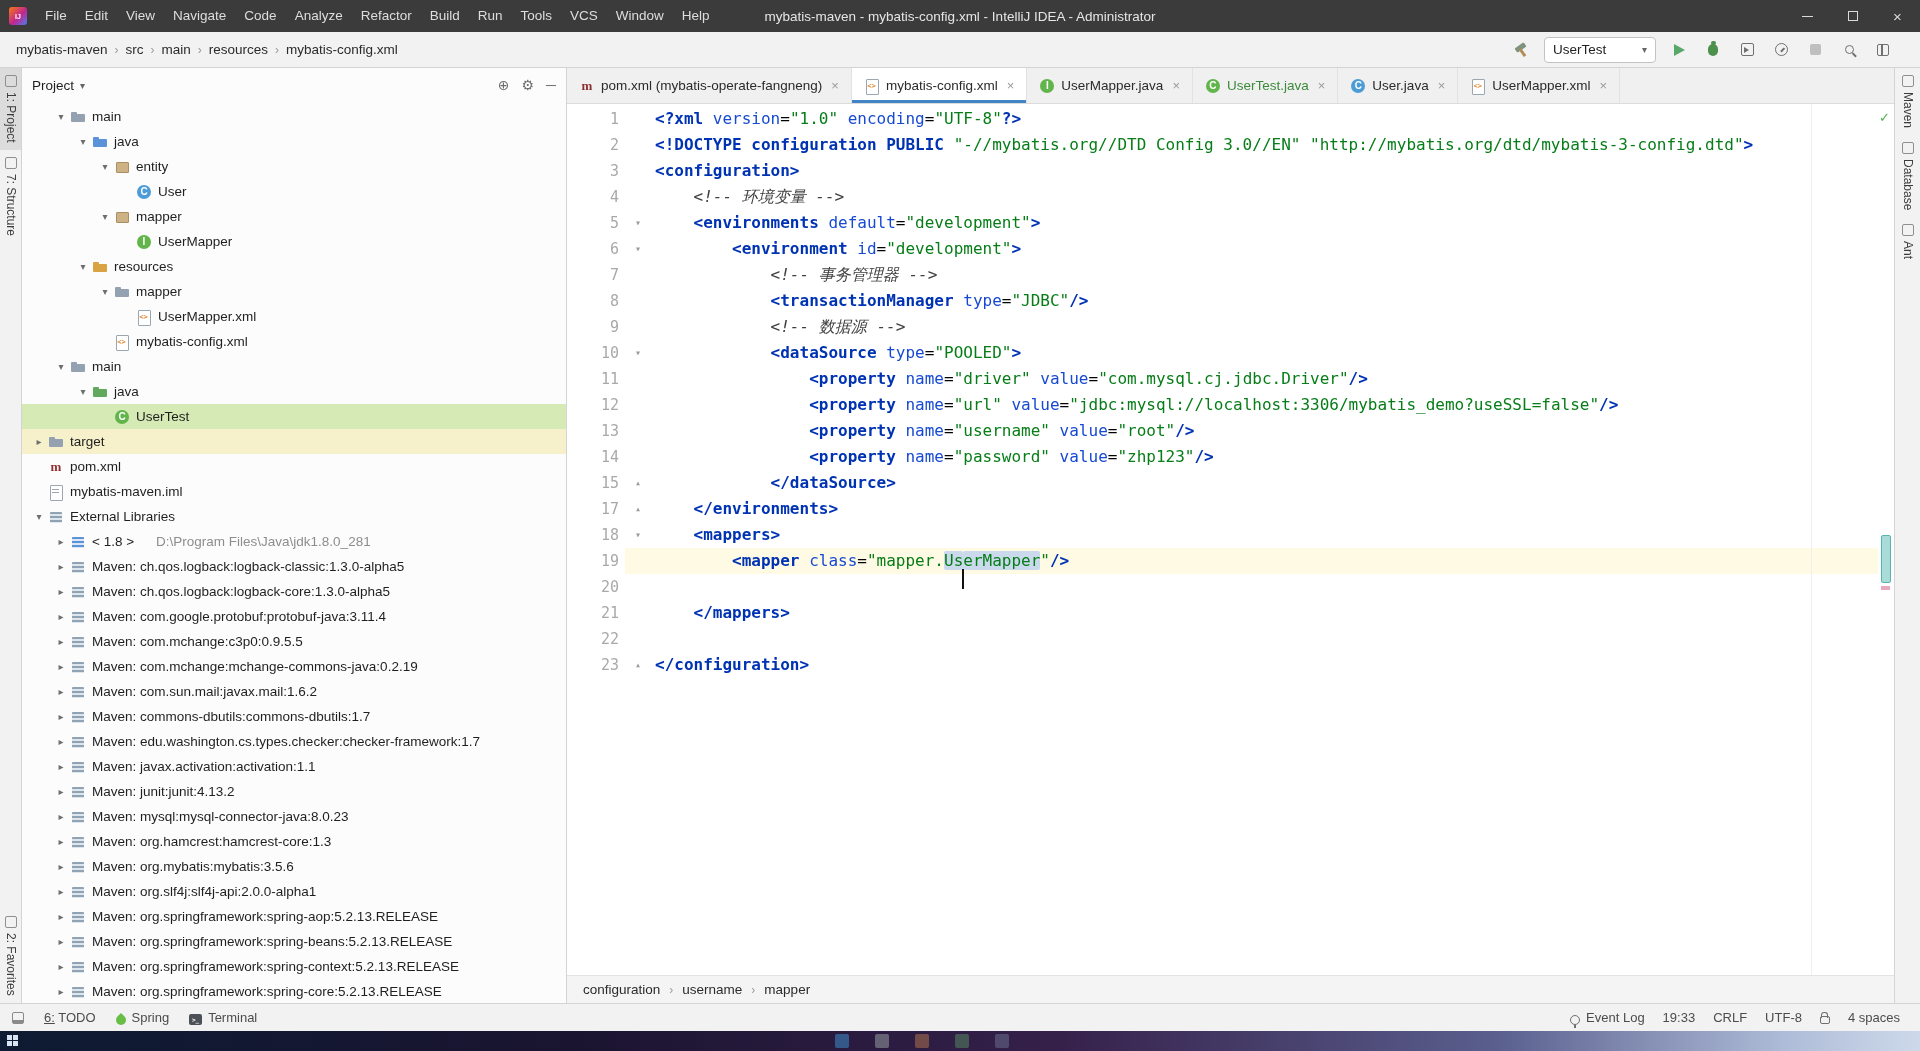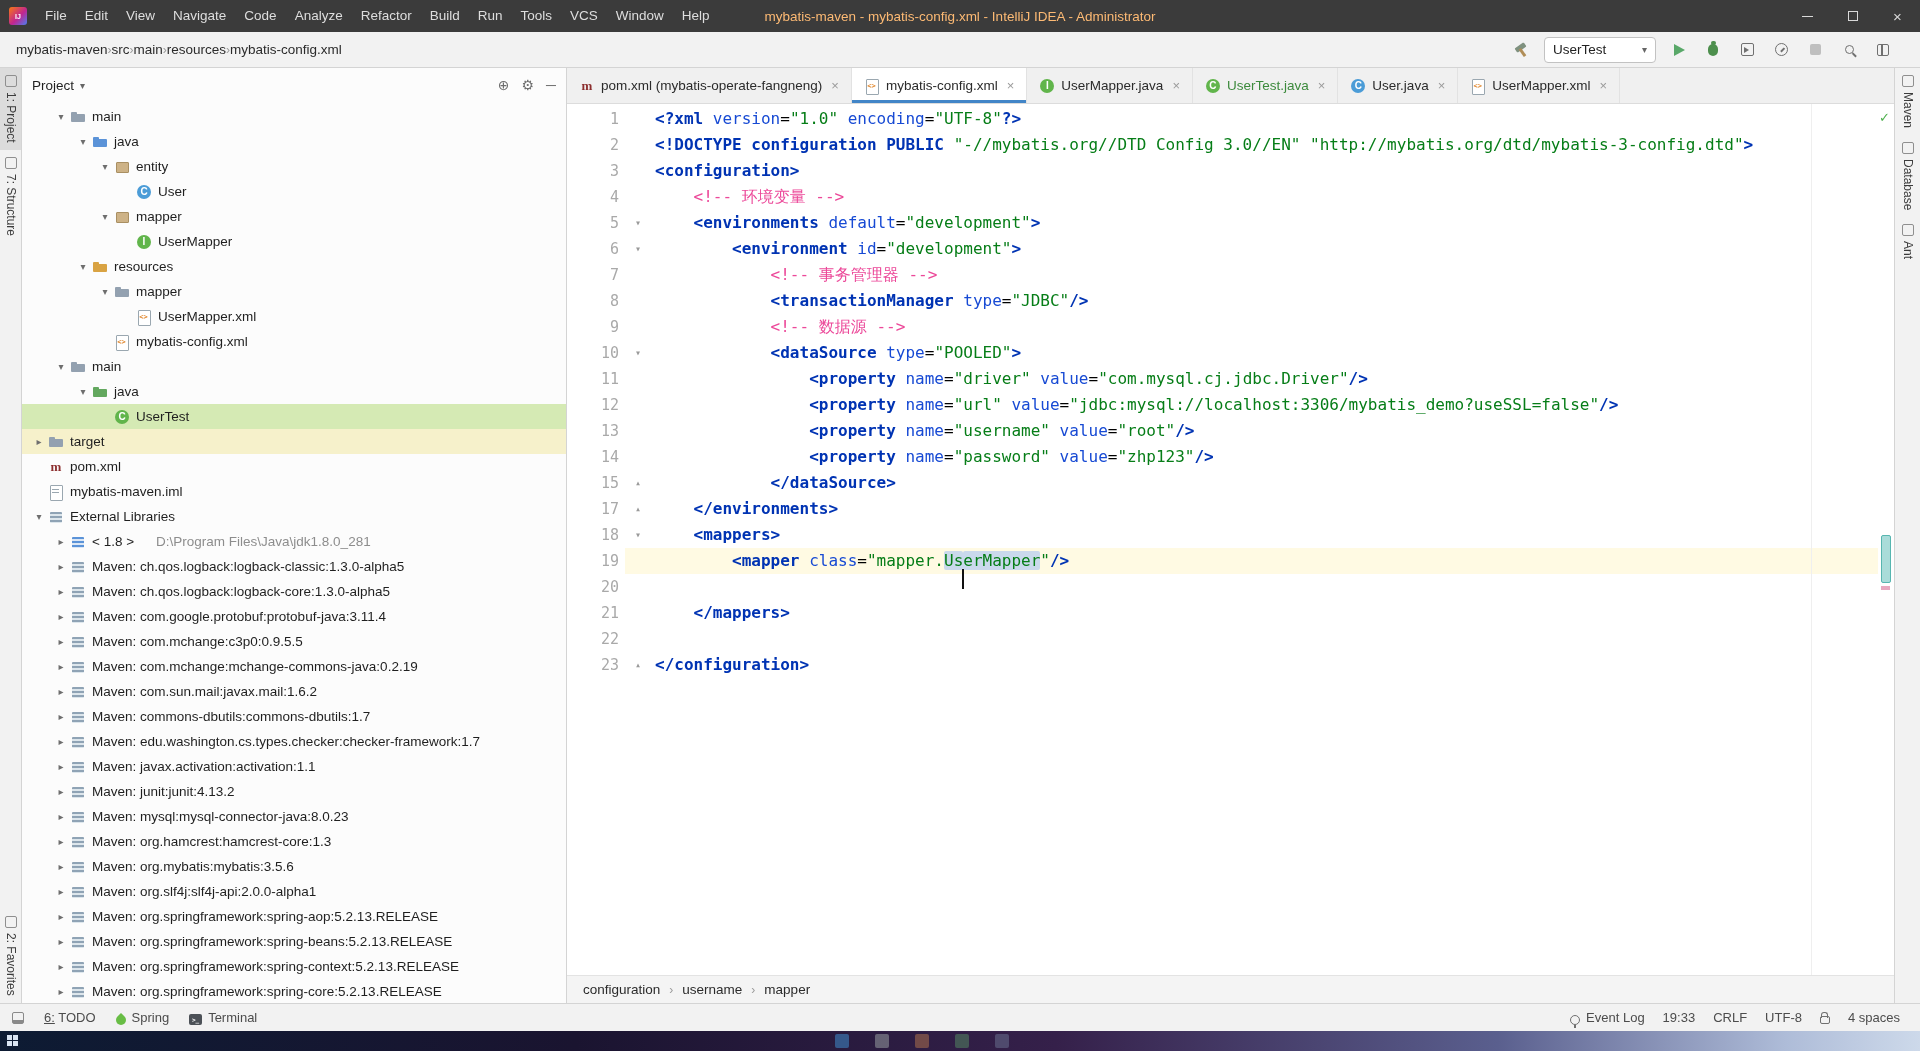--- a/index.html
+++ b/index.html
@@ -7,31 +7,31 @@
     font-family:"Liberation Sans","DejaVu Sans",sans-serif;font-size:13.5px;color:#222}
   .app{width:1920px;height:1051px;display:flex;flex-direction:column}
 
   
   .titlebar{height:32px;background:#3b3b3b;display:flex;align-items:center;color:#d6d6d6;
     font-size:13.5px;position:relative;flex:none}
   .logo{width:18px;height:18px;margin:0 9px 0 9px;border-radius:3px;flex:none;
     background:linear-gradient(135deg,#f97a12,#c2258f 55%,#4a7ff3);display:flex;align-items:center;
     justify-content:center;color:#fff;font-size:7px;font-weight:bold}
   .menu-item{padding:0 9px;line-height:32px;color:#dedede;white-space:nowrap}
-  .win-title{position:absolute;left:50%;transform:translateX(-50%);color:#fdba74;white-space:nowrap}
+  .win-title{position:absolute;left:50%;transform:translateX(-50%);color:#e5e5e5;white-space:nowrap}
   .win-controls{margin-left:auto;display:flex;flex:none}
   .win-btn{width:45px;height:32px;display:flex;align-items:center;justify-content:center;color:#d9d9d9}
   .gl-min{width:11px;height:1px;background:#d9d9d9}
   .gl-max{width:10px;height:10px;border:1px solid #d9d9d9}
   .gl-close{font-size:15px;line-height:1}
 
   
   .navbar{height:36px;background:#f2f2f2;border-bottom:1px solid #d4d4d4;display:flex;
     align-items:center;padding:0 10px;flex:none}
-  .crumbs{display:flex;align-items:flex-end;padding-left:6px;white-space:nowrap}
+  .crumbs{display:flex;align-items:flex-end;gap:7px;padding-left:6px;white-space:nowrap}
   .crumb{color:#2b2b2b}
   .crumb-sep{color:#9b9b9b;font-size:12px}
   .nav-right{margin-left:auto;display:flex;align-items:center;gap:12px;padding-right:16px}
   .nav-ic{width:22px;height:22px;display:flex;align-items:center;justify-content:center;flex:none}
   .ic-hammer{position:relative;width:16px;height:16px}
   .ic-hammer::before{content:"";position:absolute;left:2px;top:3px;width:11px;height:5px;
     background:#7f917f;transform:rotate(-35deg);border-radius:1px}
   .ic-hammer::after{content:"";position:absolute;left:8px;top:6px;width:3px;height:9px;
     background:#b08d57;transform:rotate(-35deg)}
   .run-combo{height:26px;min-width:112px;background:#fff;border:1px solid #c2c2c2;border-radius:4px;
@@ -123,21 +123,21 @@
   .guide{position:absolute;left:1244px;top:0;bottom:0;border-left:1px solid #efefef}
   .cl{display:flex;height:26px;line-height:26px;font-family:"DejaVu Sans Mono",monospace;
     font-size:16px;white-space:pre}
   .ln{width:58px;flex:none;text-align:right;padding-right:6px;color:#a9a9a9;font-size:15px}
   .fold{width:26px;flex:none;text-align:center;color:#9a9a9a;font-size:10px}
   .codeline{flex:1;padding-left:4px}
   .cur .fold,.cur .codeline{background:#fffae3}
   .tk-tag{color:#0033b3;font-weight:bold}
   .tk-attr{color:#174ad4}
   .tk-str{color:#067d17}
-  .tk-comment{color:#ec4899;}
+  .tk-comment{color:#404040;font-style:italic}
   .tk-plain{color:#000}
   .hl{background:#cad9ec;border-radius:2px}
   .caret{display:inline-block;width:0;position:relative}
   .caret::before{content:"";position:absolute;left:-1px;top:3px;width:2px;height:20px;background:#111}
   .estripe{width:16px;flex:none;position:relative;background:#fff}
   .insp-ok{position:absolute;top:6px;left:1px;color:#4db04d;font-size:13px;font-weight:bold}
   .mark-teal{position:absolute;top:431px;left:3px;width:10px;height:48px;background:#a9dcd9;
     border:1px solid #57b6b0;border-radius:2px}
   .mark-pink{position:absolute;top:482px;left:3px;width:9px;height:4px;background:#e8a9c0}
   .ebread{height:28px;flex:none;background:#f4f4f4;border-top:1px solid #e3e3e3;display:flex;

